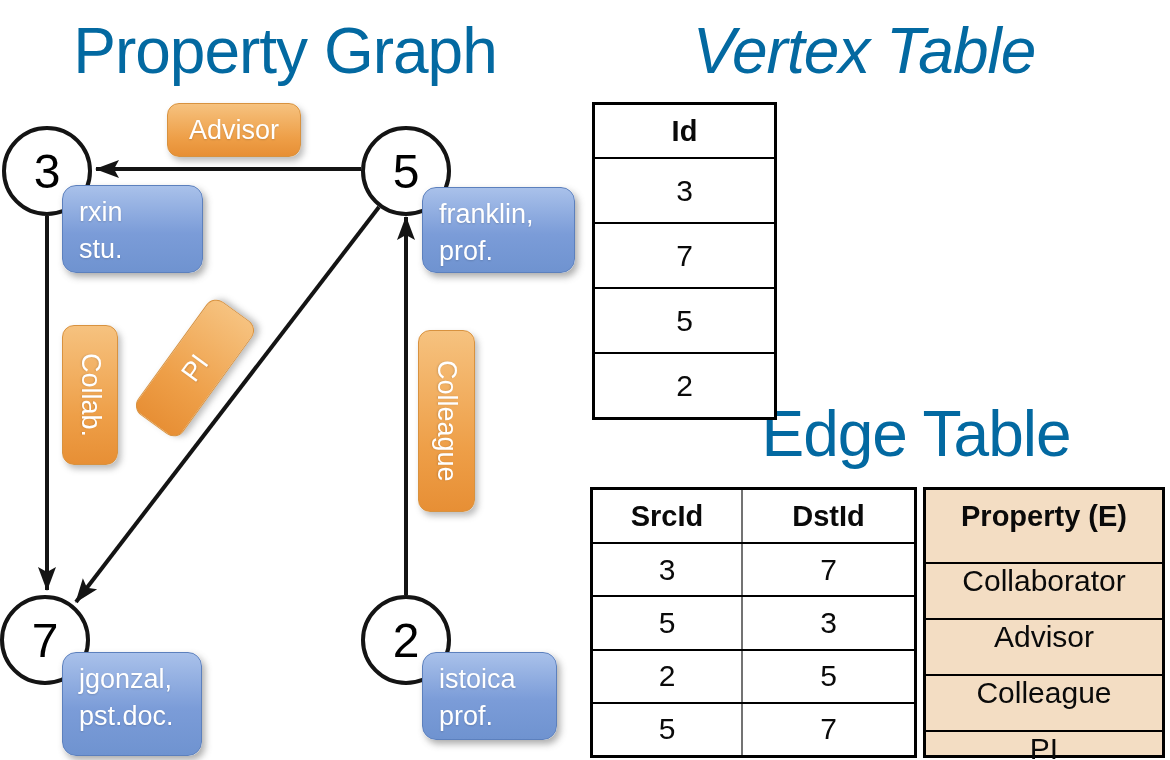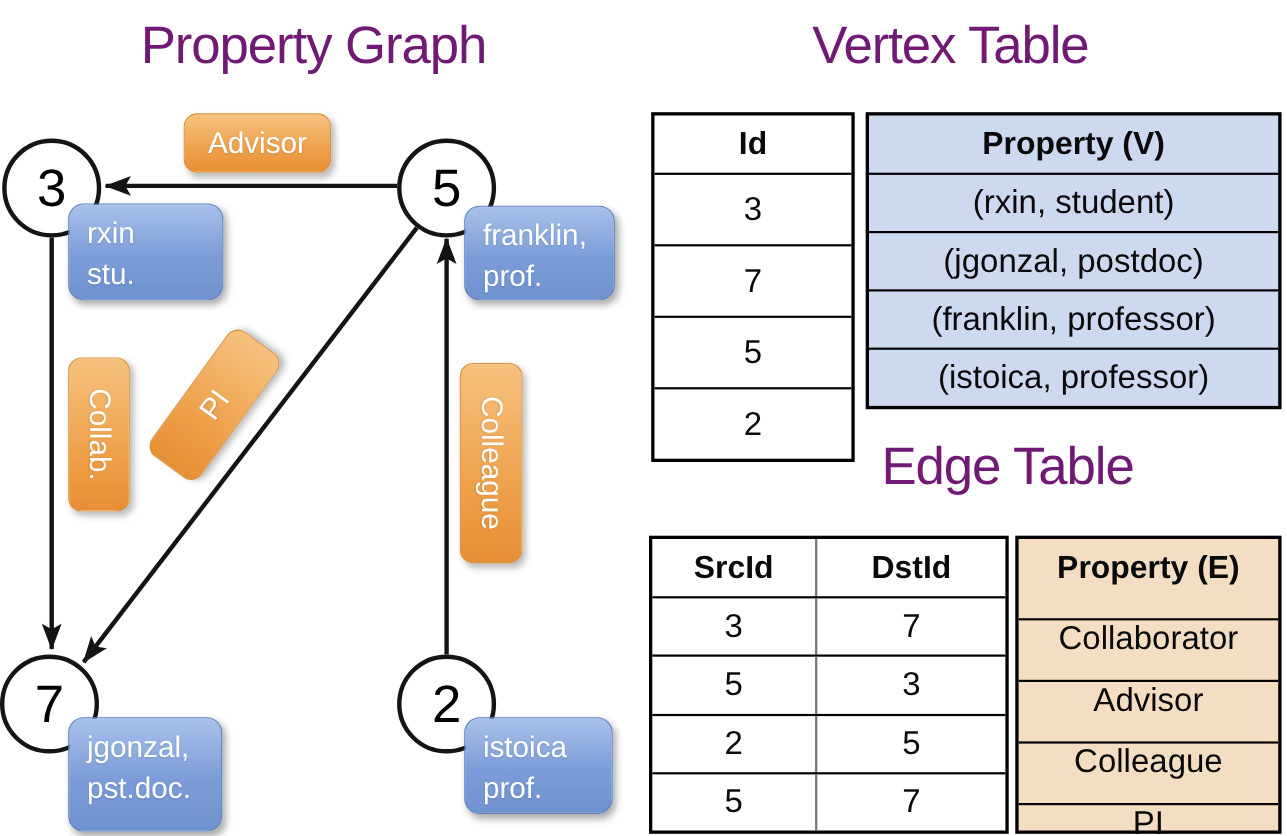--- a/index.html
+++ b/index.html
@@ -1,22 +1,22 @@
 <!DOCTYPE html>
 <html><head>
 <meta charset="utf-8">
 <style>
   html,body{margin:0;padding:0;background:#ffffff;}
   .slide{
     position:relative;width:1170px;height:760px;background:#ffffff;overflow:hidden;
     font-family:"Liberation Sans", sans-serif;color:#111;
   }
   .big-title{
-    position:absolute;font-size:48px;font-weight:300;letter-spacing:-1px;
-    white-space:nowrap;transform:translateX(-50%);color:#701a75;line-height:1.1;
+    position:absolute;font-size:64px;font-weight:300;letter-spacing:-1px;
+    white-space:nowrap;transform:translateX(-50%);color:#0369a1;line-height:1.1;
   }
   
   .edges-svg{position:absolute;left:0;top:0;width:1170px;height:760px;}
   .node{
     position:absolute;width:90px;height:90px;border:4px solid #141414;border-radius:50%;
     background:#fff;box-sizing:border-box;display:flex;align-items:center;justify-content:center;
     font-size:48px;font-weight:300;color:#000;
   }
   .vbox{
     position:absolute;box-sizing:border-box;border-radius:14px;
@@ -52,21 +52,21 @@
   .tbl .tcell.divleft{border-left:2px solid #737373;}
   .tbl.shaded-blue{background:#cdd9ee;}
   .tbl.shaded-tan{background:#f3ddc3;gap:20px;}
 </style>
 </head>
 <body>
 
 <div class="slide">
 
   <div class="big-title" style="left:285px;top:16px;">Property Graph</div>
-  <div class="big-title" style="left:864px;top:16px;">Vertex Table</div>
+  <div class="big-title" style="left:864px;top:16px;font-style:italic;">Vertex Table</div>
   <div class="big-title" style="left:916px;top:399px;">Edge Table</div>
 
   <svg class="edges-svg" viewBox="0 0 1170 760">
     <defs>
       <marker id="arrow" markerUnits="userSpaceOnUse" markerWidth="26" markerHeight="20" refX="24" refY="10" orient="auto">
         <path d="M1,1 L25,10 L1,19 L6,10 z" fill="#141414"></path>
       </marker>
     </defs>
     <path d="M361,169 L96,169" stroke="#141414" stroke-width="4" fill="none" marker-end="url(#arrow)"></path>
     <path d="M47,216 L47,590" stroke="#141414" stroke-width="4" fill="none" marker-end="url(#arrow)"></path>
@@ -84,21 +84,21 @@
     <span>7</span>
   </div>
   <div class="node" style="left:361px;top:595px;">
     <span>2</span>
   </div>
 
   <div class="vbox" style="left:62px;top:185px;width:141px;height:88px;">
     <div>rxin</div>
     <div>stu.</div>
   </div>
-  <div class="vbox" style="left:422px;top:187px;width:137px;height:86px;">
+  <div class="vbox" style="left:422px;top:187px;width:153px;height:86px;">
     <div>franklin,</div>
     <div>prof.</div>
   </div>
   <div class="vbox" style="left:62px;top:652px;width:140px;height:104px;">
     <div>jgonzal,</div>
     <div>pst.doc.</div>
   </div>
   <div class="vbox" style="left:422px;top:652px;width:135px;height:88px;">
     <div>istoica</div>
     <div>prof.</div>
@@ -120,37 +120,20 @@
       <div class="tcell">7</div>
       </div>
     <div class="trow">
       <div class="tcell">5</div>
       </div>
     <div class="trow">
       <div class="tcell">2</div>
       </div>
   </div>
 
-  <div class="tbl shaded-blue" style="left:787px;top:102px;width:378px;height:270px;">
-    <div class="trow thead">
-        <div class="tcell hdr">Property (V)</div>
-      </div>
-    <div class="trow">
-      <div class="tcell">(rxin, student)</div>
-      </div>
-    <div class="trow">
-      <div class="tcell">(jgonzal, postdoc)</div>
-      </div>
-    <div class="trow">
-      <div class="tcell">(franklin, professor)</div>
-      </div>
-    <div class="trow">
-      <div class="tcell">(istoica, professor)</div>
-      </div>
-  </div>
 
   <div class="tbl" style="left:590px;top:487px;width:327px;height:271px;">
     <div class="trow thead">
       <div class="tcell hdr" style="flex:0 0 148px;">SrcId</div>
       <div class="tcell hdr divleft">DstId</div>
     </div>
     <div class="trow">
       <div class="tcell" style="flex:0 0 148px;">3</div>
       <div class="tcell divleft">7</div>
     </div>

